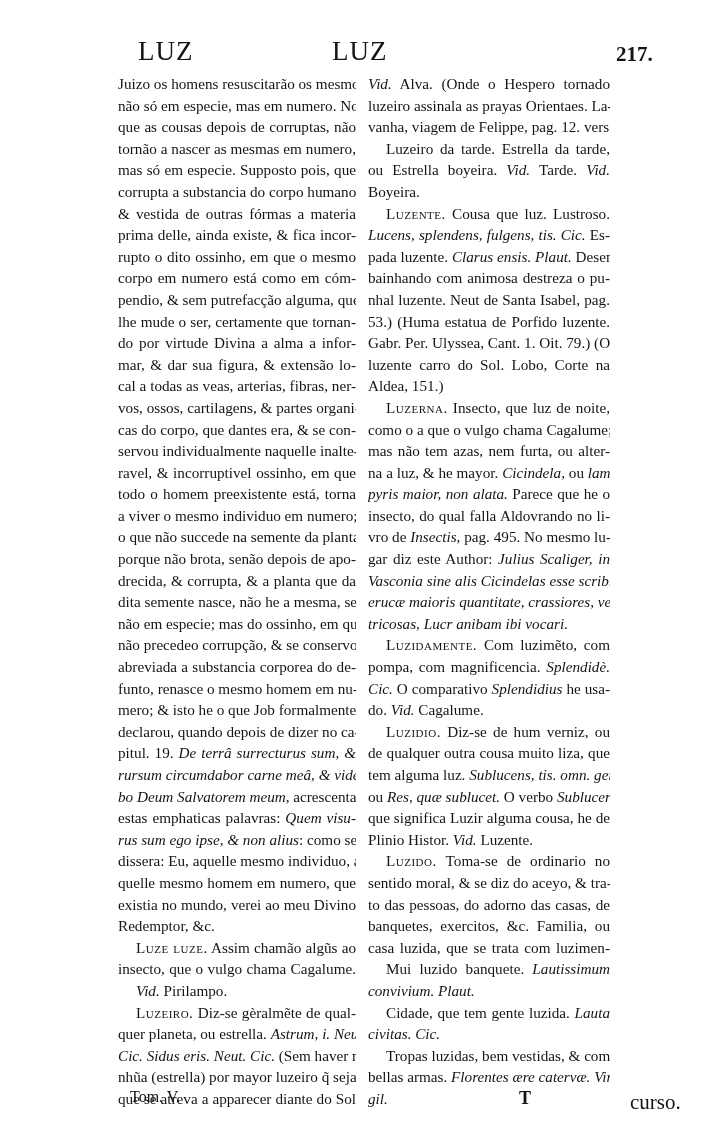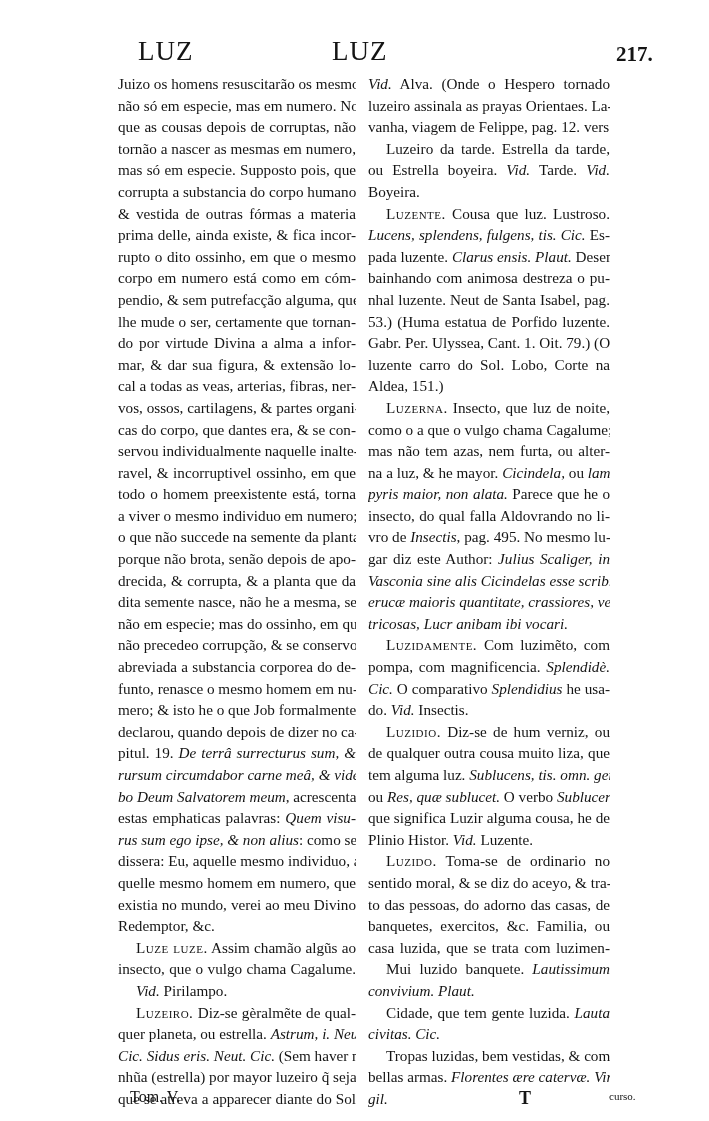--- a/index.html
+++ b/index.html
@@ -15,21 +15,21 @@
   .col-right { left: 368px; width: 242px; }
   .line { height: 21.6px; line-height: 21.6px; font-size: 15.2px; white-space: nowrap;
           text-align: justify; text-align-last: justify; overflow: hidden; }
   .line.indent { padding-left: 18px; }
   .line.noj { text-align-last: left; }
   .seg-i { font-style: italic; margin-top: 8px; }
   .seg-sc { font-variant: small-caps; letter-spacing: 0.5px; }
   .foot-sig { position: absolute; font-size: 16px; }
   .foot-left { left: 130px; top: 1088px; }
   .foot-right { left: 519px; top: 1088px; font-weight: bold; font-size: 18px; }
-  .foot-right2 { left: 609px; top: 1090px; font-size: 11px; }
+  .foot-right2 { left: 630px; top: 1090px; font-size: 21px; }
 </style>
 </head>
 <body>
 
 <div class="page">
   <div class="head head-left">LUZ</div>
   <div class="head head-right">LUZ</div>
   <div class="pagenum">217.</div>
 
   <div class="col col-left" id="col-left">
@@ -105,21 +105,21 @@
       <div class="line"><span class="seg-i">pyris maior, non alata.</span><span> Parece que he o</span></div>
       <div class="line"><span>insecto, do qual falla Aldovrando no li-</span></div>
       <div class="line"><span>vro de </span><span class="seg-i">Insectis</span><span>, pag. 495. No mesmo lu-</span></div>
       <div class="line"><span>gar diz este Author: </span><span class="seg-i">Julius Scaliger, in</span></div>
       <div class="line"><span class="seg-i">Vasconia sine alis Cicindelas esse scribit,</span></div>
       <div class="line"><span class="seg-i">erucæ maioris quantitate, crassiores, ven-</span></div>
       <div class="line noj"><span class="seg-i">tricosas, Lucr anibam ibi vocari.</span></div>
       <div class="line indent"><span class="seg-sc">Luzidamente.</span><span> Com luzimẽto, com</span></div>
       <div class="line"><span>pompa, com magnificencia. </span><span class="seg-i">Splendidè.</span></div>
       <div class="line"><span class="seg-i">Cic.</span><span> O comparativo </span><span class="seg-i">Splendidius</span><span> he usa-</span></div>
-      <div class="line noj"><span>do. </span><span class="seg-i">Vid.</span><span> Insectis.</span></div>
+      <div class="line noj"><span>do. </span><span class="seg-i">Vid.</span><span> Cagalume.</span></div>
       <div class="line indent"><span class="seg-sc">Luzidio.</span><span> Diz-se de hum verniz, ou</span></div>
       <div class="line"><span>de qualquer outra cousa muito liza, que</span></div>
       <div class="line"><span>tem alguma luz. </span><span class="seg-i">Sublucens, tis. omn. gen.</span></div>
       <div class="line"><span>ou </span><span class="seg-i">Res, quæ sublucet.</span><span> O verbo </span><span class="seg-i">Sublucere,</span></div>
       <div class="line"><span>que significa Luzir alguma cousa, he de</span></div>
       <div class="line noj"><span>Plinio Histor. </span><span class="seg-i">Vid.</span><span> Luzente.</span></div>
       <div class="line indent"><span class="seg-sc">Luzido.</span><span> Toma-se de ordinario no</span></div>
       <div class="line"><span>sentido moral, &amp; se diz do aceyo, &amp; tra-</span></div>
       <div class="line"><span>to das pessoas, do adorno das casas, de</span></div>
       <div class="line"><span>banquetes, exercitos, &amp;c. Familia, ou</span></div>

